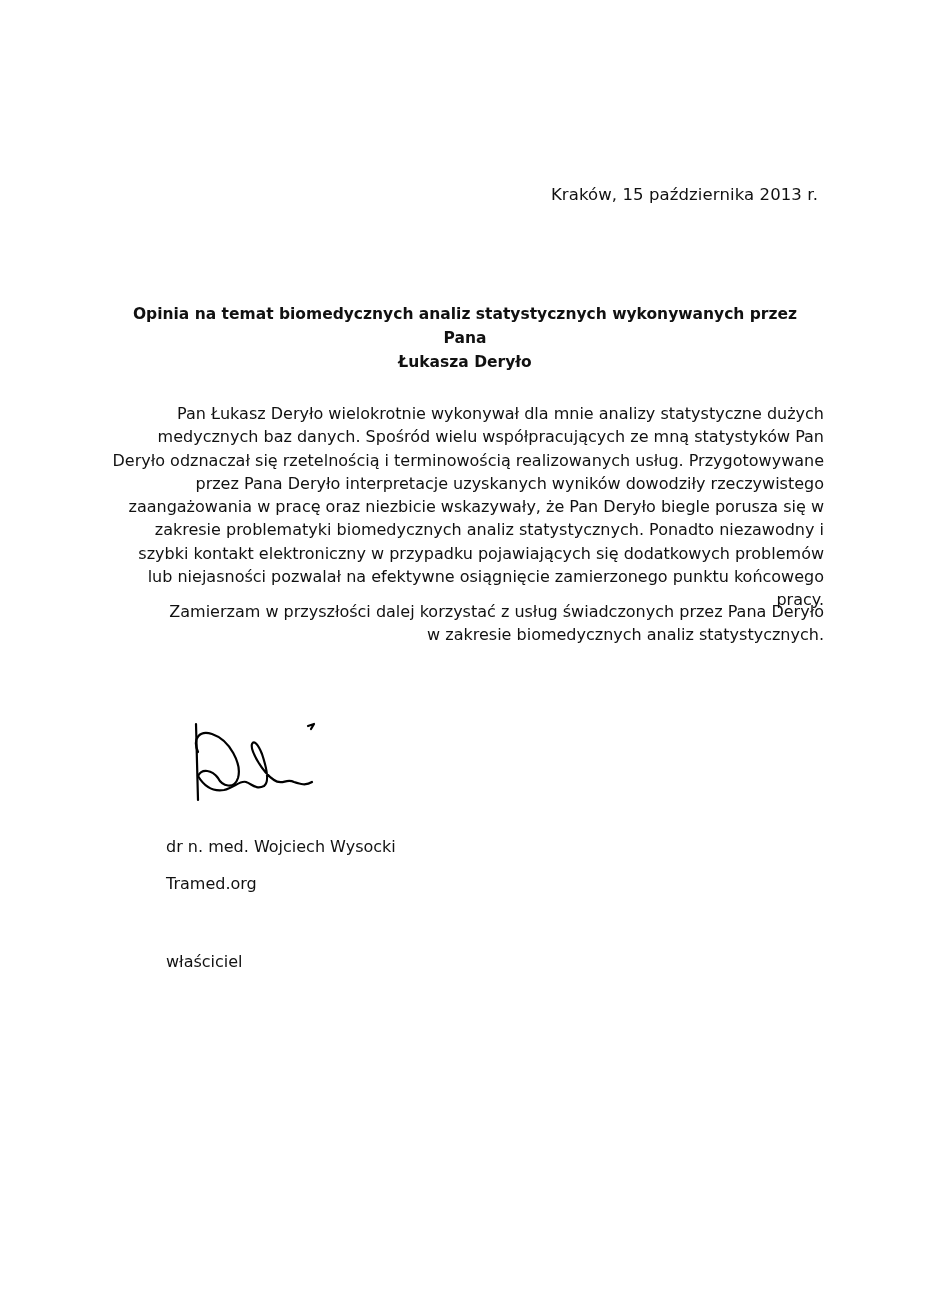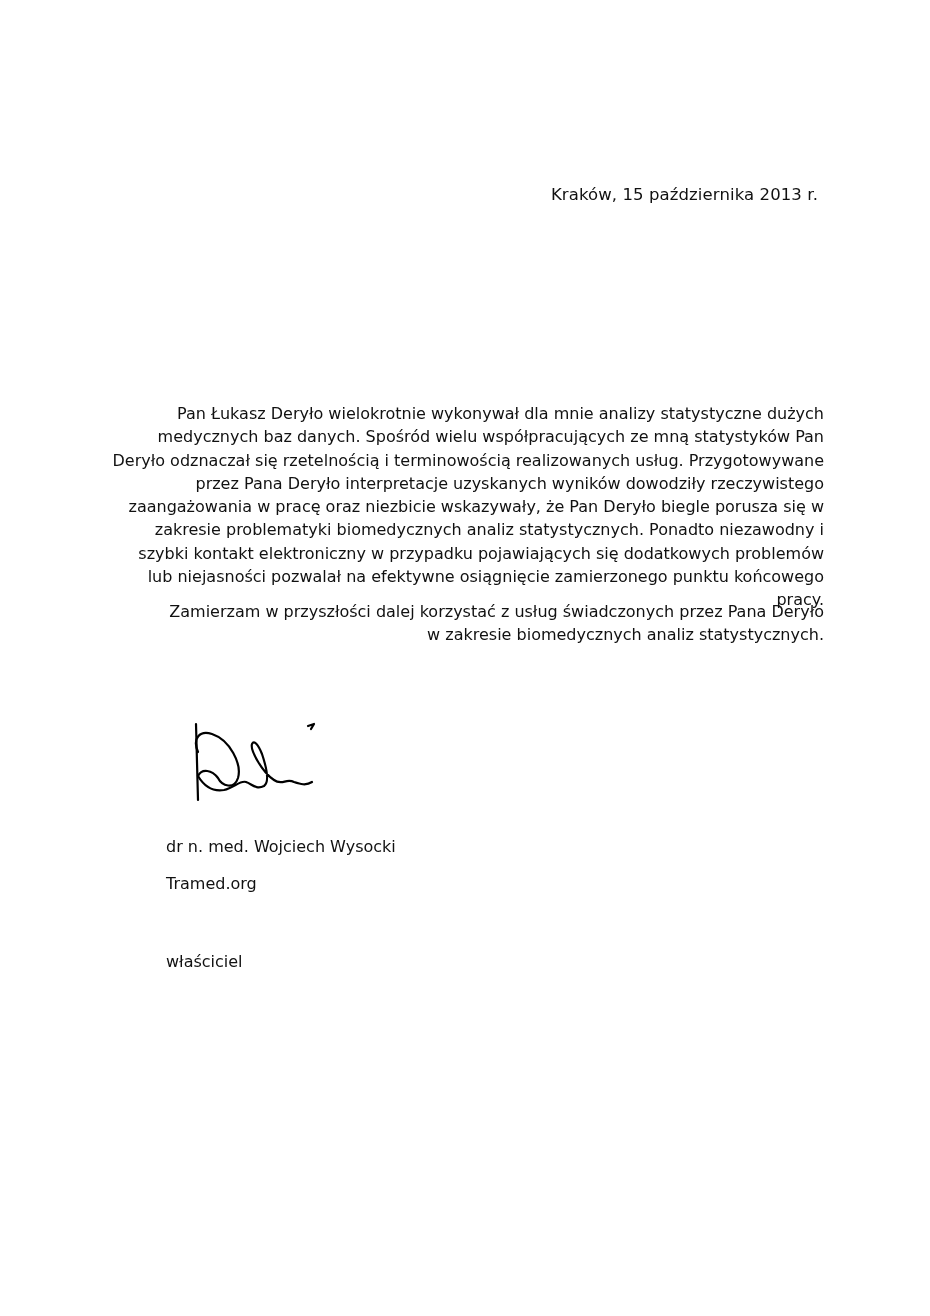--- a/index.html
+++ b/index.html
@@ -19,20 +19,22 @@
   .s2 { top: 874px; }
   .s3 { top: 952px; text-align: right; }
 </style>
 </head>
 <body>
 
 <div class="page">
   <div class="date">Kraków, 15 października 2013 r.</div>
 
   <div class="title">
+    <div>Opinia na temat biomedycznych analiz statystycznych wykonywanych przez Pana</div>
+    <div>Łukasza Deryło</div>
   </div>
 
   <p class="para p1" style="margin:0">Pan Łukasz Deryło wielokrotnie wykonywał dla mnie analizy statystyczne dużych medycznych baz danych. Spośród wielu współpracujących ze mną statystyków Pan Deryło odznaczał się rzetelnością i terminowością realizowanych usług. Przygotowywane przez Pana Deryło interpretacje uzyskanych wyników dowodziły rzeczywistego zaangażowania w pracę oraz niezbicie wskazywały, że Pan Deryło biegle porusza się w zakresie problematyki biomedycznych analiz statystycznych. Ponadto niezawodny i szybki kontakt elektroniczny w przypadku pojawiających się dodatkowych problemów lub niejasności pozwalał na efektywne osiągnięcie zamierzonego punktu końcowego pracy.</p>
   <p class="para p2" style="margin:0">Zamierzam w przyszłości dalej korzystać z usług świadczonych przez Pana Deryło w zakresie biomedycznych analiz statystycznych.</p>
 
   <svg class="signature" viewBox="0 0 140 85">
     <g fill="none" stroke="#000" stroke-width="2.2" stroke-linecap="round" stroke-linejoin="round">
       <path d="M6 4 L8 80"></path>
       <path d="M8 32 C2 18, 10 10, 22 14 C40 20, 52 44, 48 58 C44 70, 32 66, 28 58 C22 50, 12 48, 8 56"></path>
       <path d="M8 56 C14 66, 22 72, 34 70 C44 68, 50 60, 56 62 C62 64, 66 70, 74 66 C80 62, 76 46, 72 34 C68 24, 64 20, 62 24 C60 30, 72 52, 84 60 C92 66, 96 58, 104 62 C110 64, 116 66, 122 62"></path>

